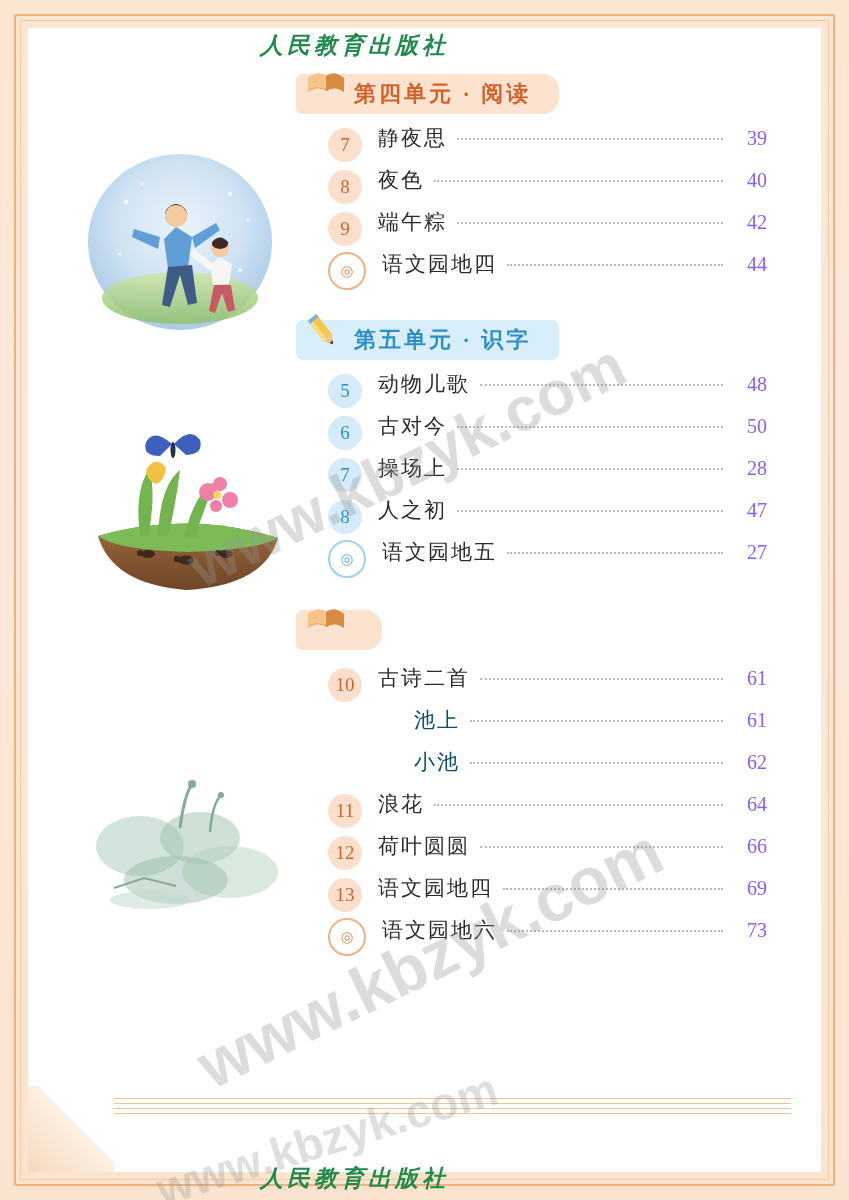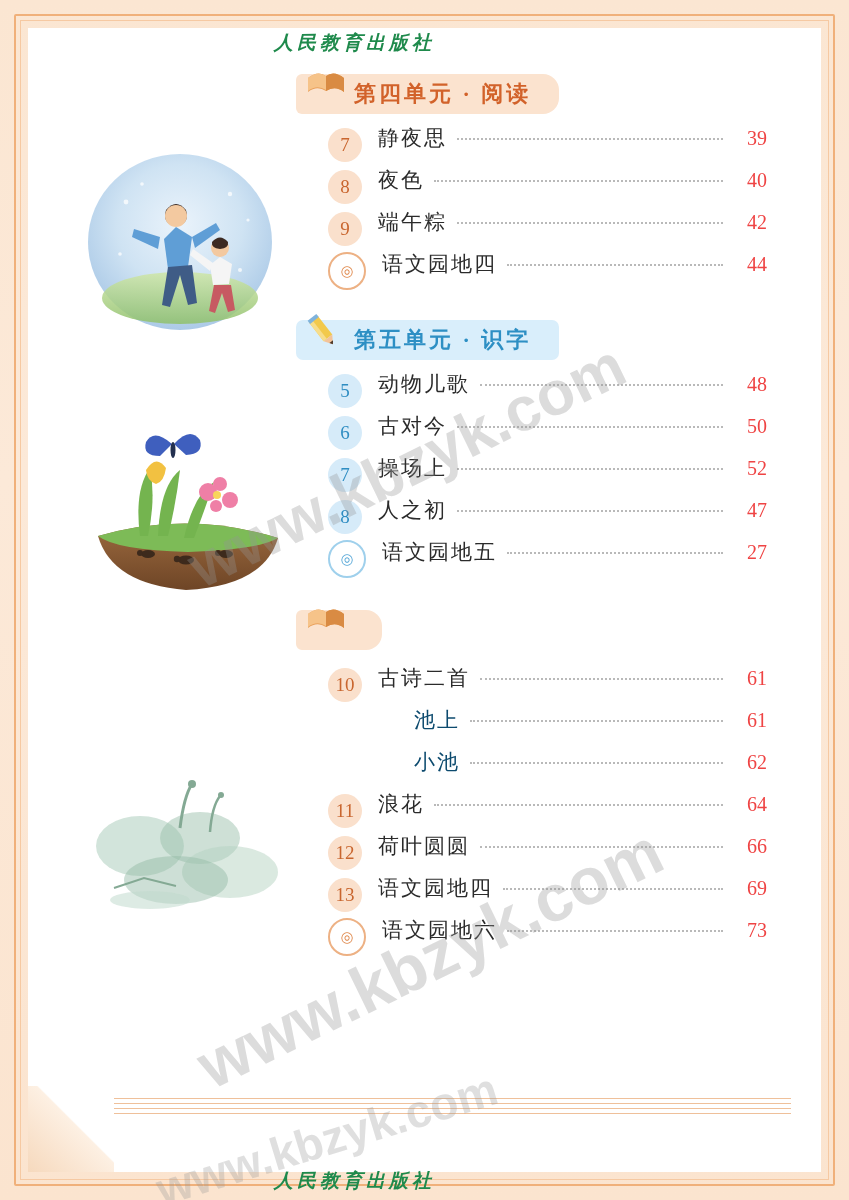--- a/index.html
+++ b/index.html
@@ -51,21 +51,21 @@
   }
 
   
   .publisher {
     position: absolute;
     left: 0;
     width: 709px;
     text-align: center;
     color: #1f8a4c;
     font-family: "Liberation Serif", serif;
-    font-size: 19px;
+    font-size: 23px;
     font-weight: bold;
     letter-spacing: 4px;
     font-style: italic;
   }
   .publisher.top { top: 8px; }
   .publisher.bottom { bottom: 6px; }
 
   
   .bottom-rules {
     position: absolute;
@@ -174,21 +174,21 @@
     flex: 1 1 auto;
     margin: 0 10px;
     border-bottom: 2px dotted #b9b9b9;
     position: relative;
     top: -5px;
     height: 0;
   }
   .pageno {
     width: 34px;
     text-align: right;
-    color: #ef4444;
+    color: #8b5cf6;
     font-size: 20px;
   }
 
   
   .illus {
     position: absolute;
     left: 52px;
   }
   .illus-1 { top: 122px; width: 200px; height: 190px; }
   .illus-2 { top: 390px; width: 215px; height: 195px; }
@@ -406,21 +406,21 @@
           <li class="toc-row">
             <span class="num-badge blue">6</span>
             <span class="title">古对今</span>
             <span class="dots"></span>
             <span class="pageno">50</span>
           </li>
           <li class="toc-row">
             <span class="num-badge blue">7</span>
             <span class="title">操场上</span>
             <span class="dots"></span>
-            <span class="pageno">52</span>
+            <span class="pageno">28</span>
           </li>
           <li class="toc-row">
             <span class="num-badge blue">8</span>
             <span class="title">人之初</span>
             <span class="dots"></span>
             <span class="pageno">47</span>
           </li>
           <li class="toc-row">
             <span class="num-badge ring-blue">◎</span>
             <span class="title">语文园地五</span>

